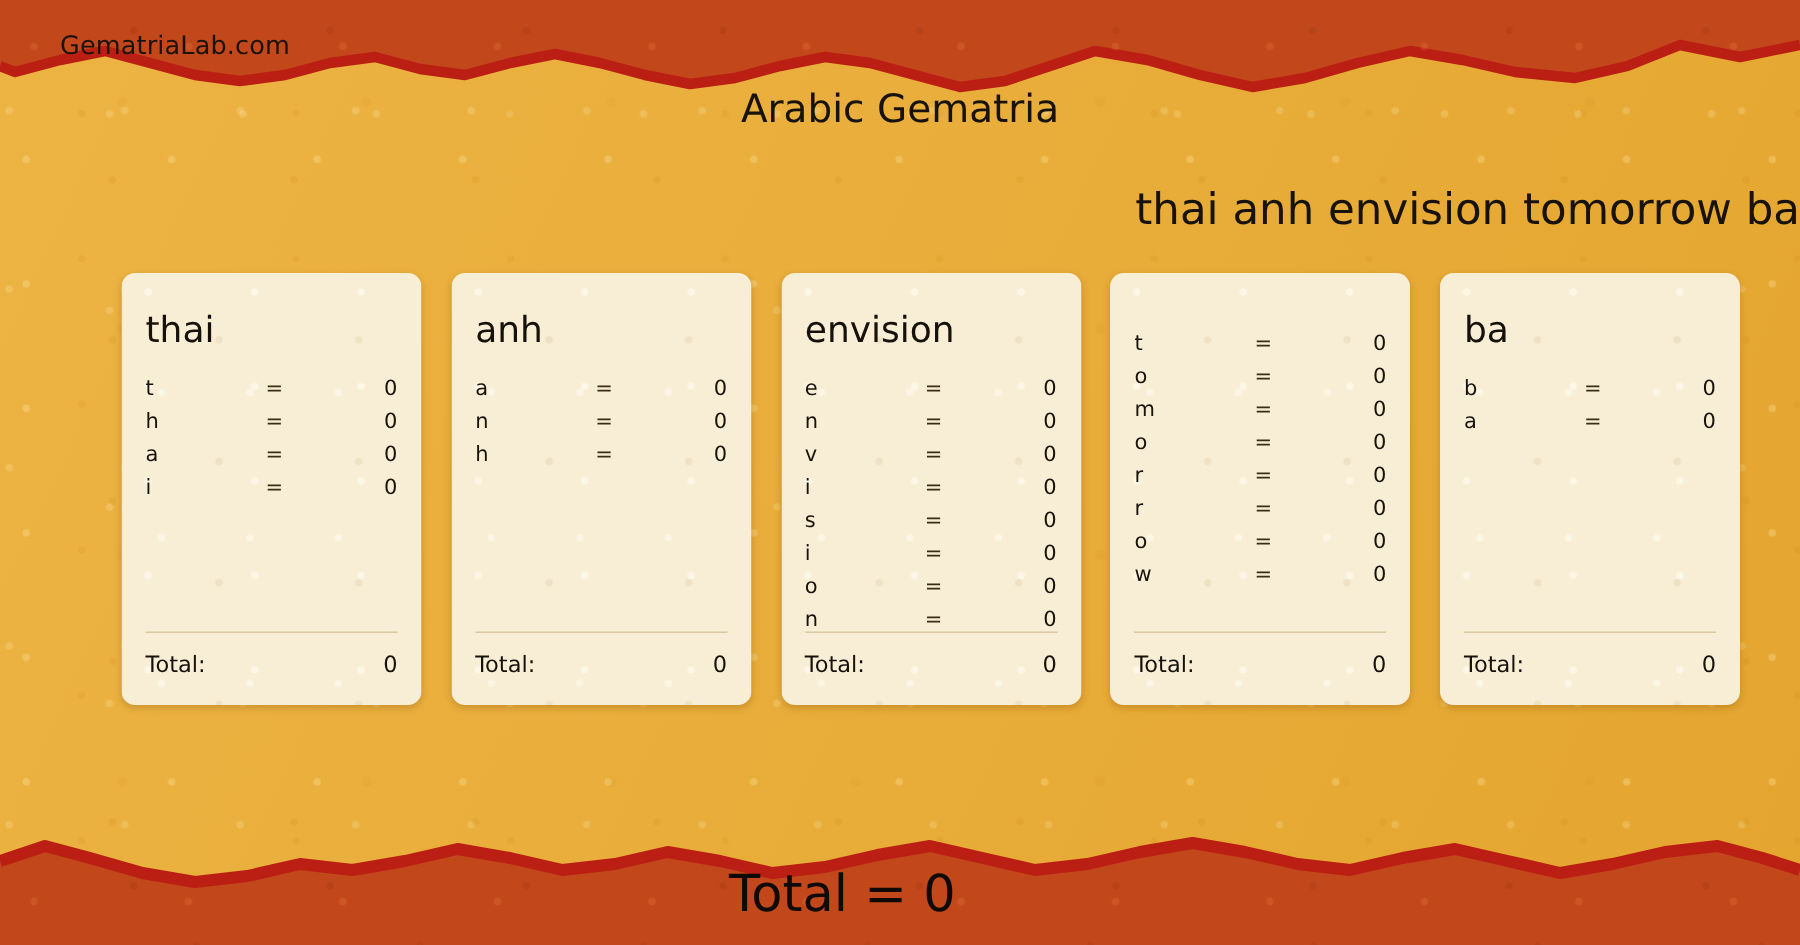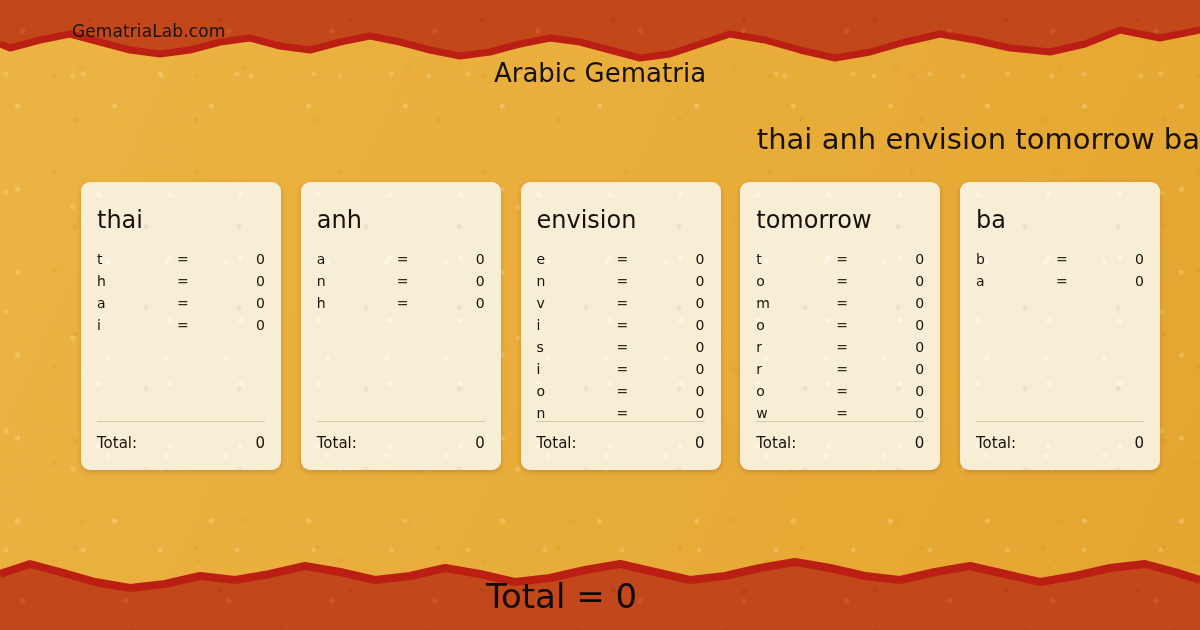--- a/index.html
+++ b/index.html
@@ -43,21 +43,20 @@
     pointer-events:none;
   }
 
   
   .brand {
     position:absolute; left:40px; top:21px;
     z-index:6;
     font-size:17px;
     color:#1d1208;
     letter-spacing:.1px;
-    margin-left:32px;
   }
 
   
   .title {
     position:absolute; left:0; top:58px; width:1200px;
     z-index:5;
     text-align:center;
     font-size:26px;
     color:#17120b;
     font-weight:400;
@@ -290,21 +289,20 @@
         </div>
         <div class="card-foot">
           <div class="divider"></div>
           <div class="total-row">
             <span>Total:</span>
             <span>0</span>
           </div>
         </div>
       </div>
       <div class="card">
-        <div class="card-title">tomorrow</div>
         <div class="rows">
           <div class="row">
             <span class="letter">t</span>
             <span class="eq">=</span>
             <span class="val">0</span>
           </div>
           <div class="row">
             <span class="letter">o</span>
             <span class="eq">=</span>
             <span class="val">0</span>

